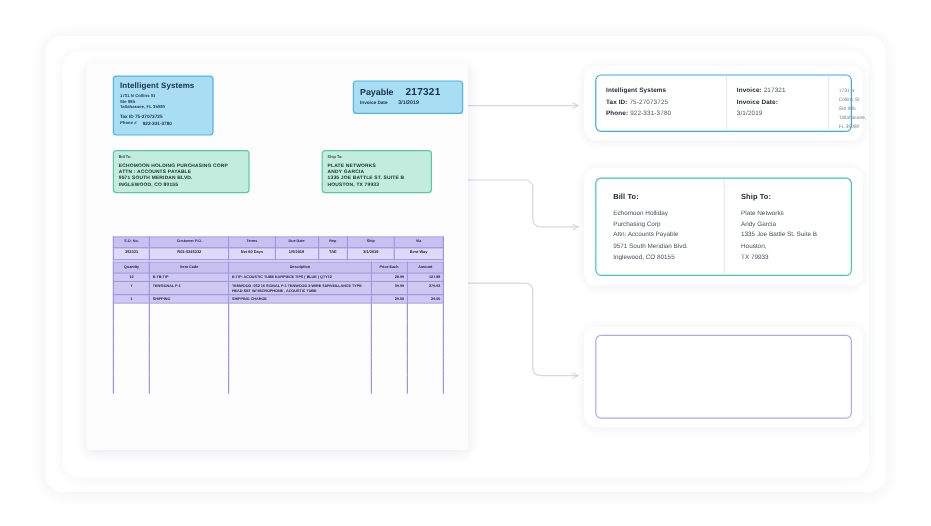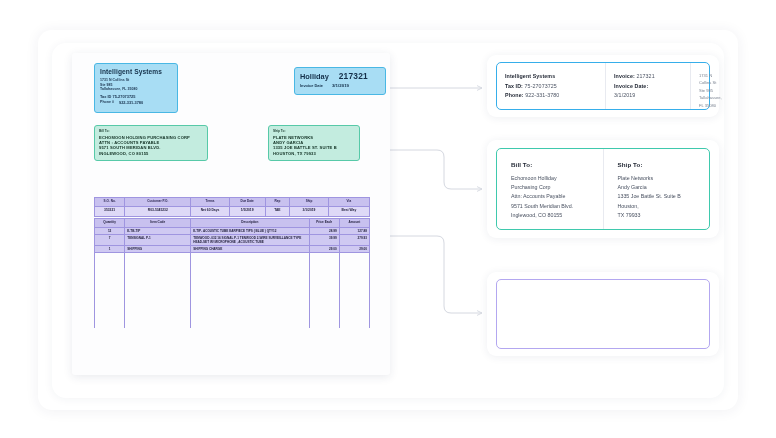--- a/index.html
+++ b/index.html
@@ -118,21 +118,21 @@
       <div class="t-sm">Tallahassee, FL 35080</div>
       <div class="t-sm2" style="margin-top:2px;">Tax ID 75-27073725</div>
       <div style="display:flex;gap:5px;margin-top:1px;">
         <span class="t-sm">Phone #</span>
         <span class="t-sm2">922-331-3780</span>
       </div>
     </div>
 
     <div class="hl hl-blue b-invoice">
       <div class="inv-row">
-        <span class="inv-word">Holliday</span>
+        <span class="inv-word">Payable</span>
         <span class="inv-num">217321</span>
       </div>
       <div class="inv-drow">
         <span class="inv-dlbl">Invoice Date</span>
         <span class="inv-dval">3/1/2019</span>
       </div>
     </div>
 
     <div class="hl hl-green b-billto">
       <div class="t-caplabel">Bill To:</div>

